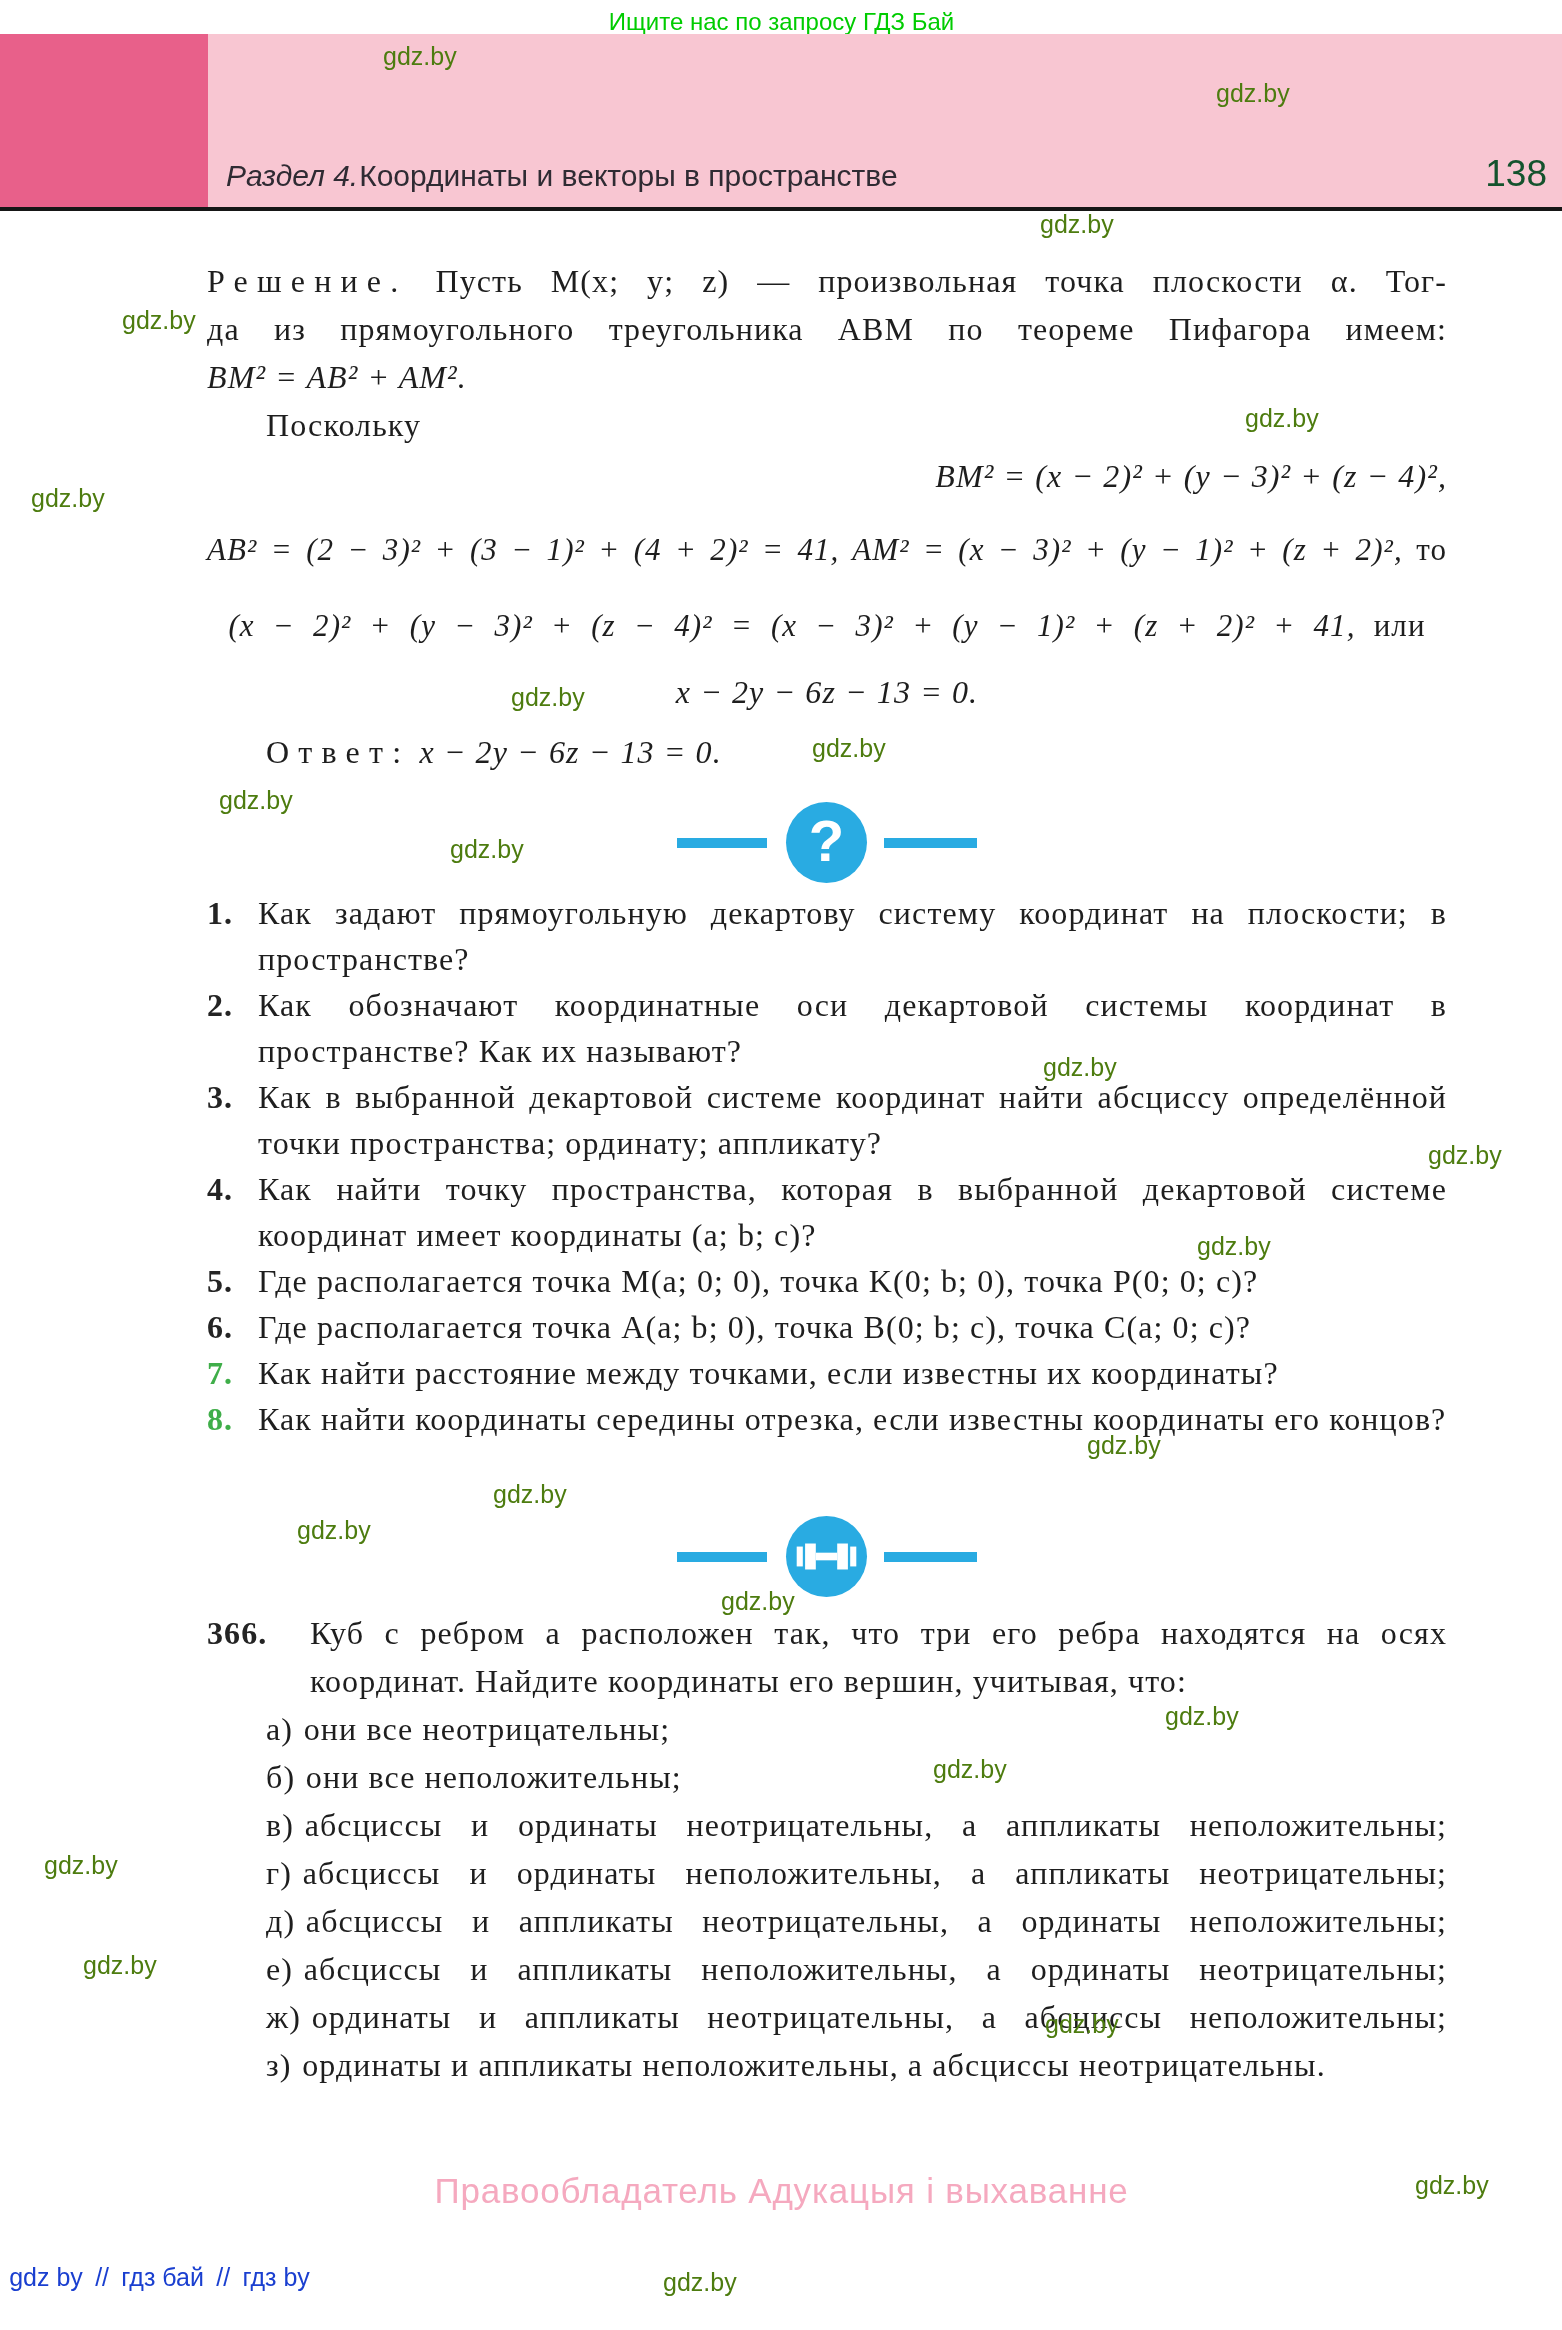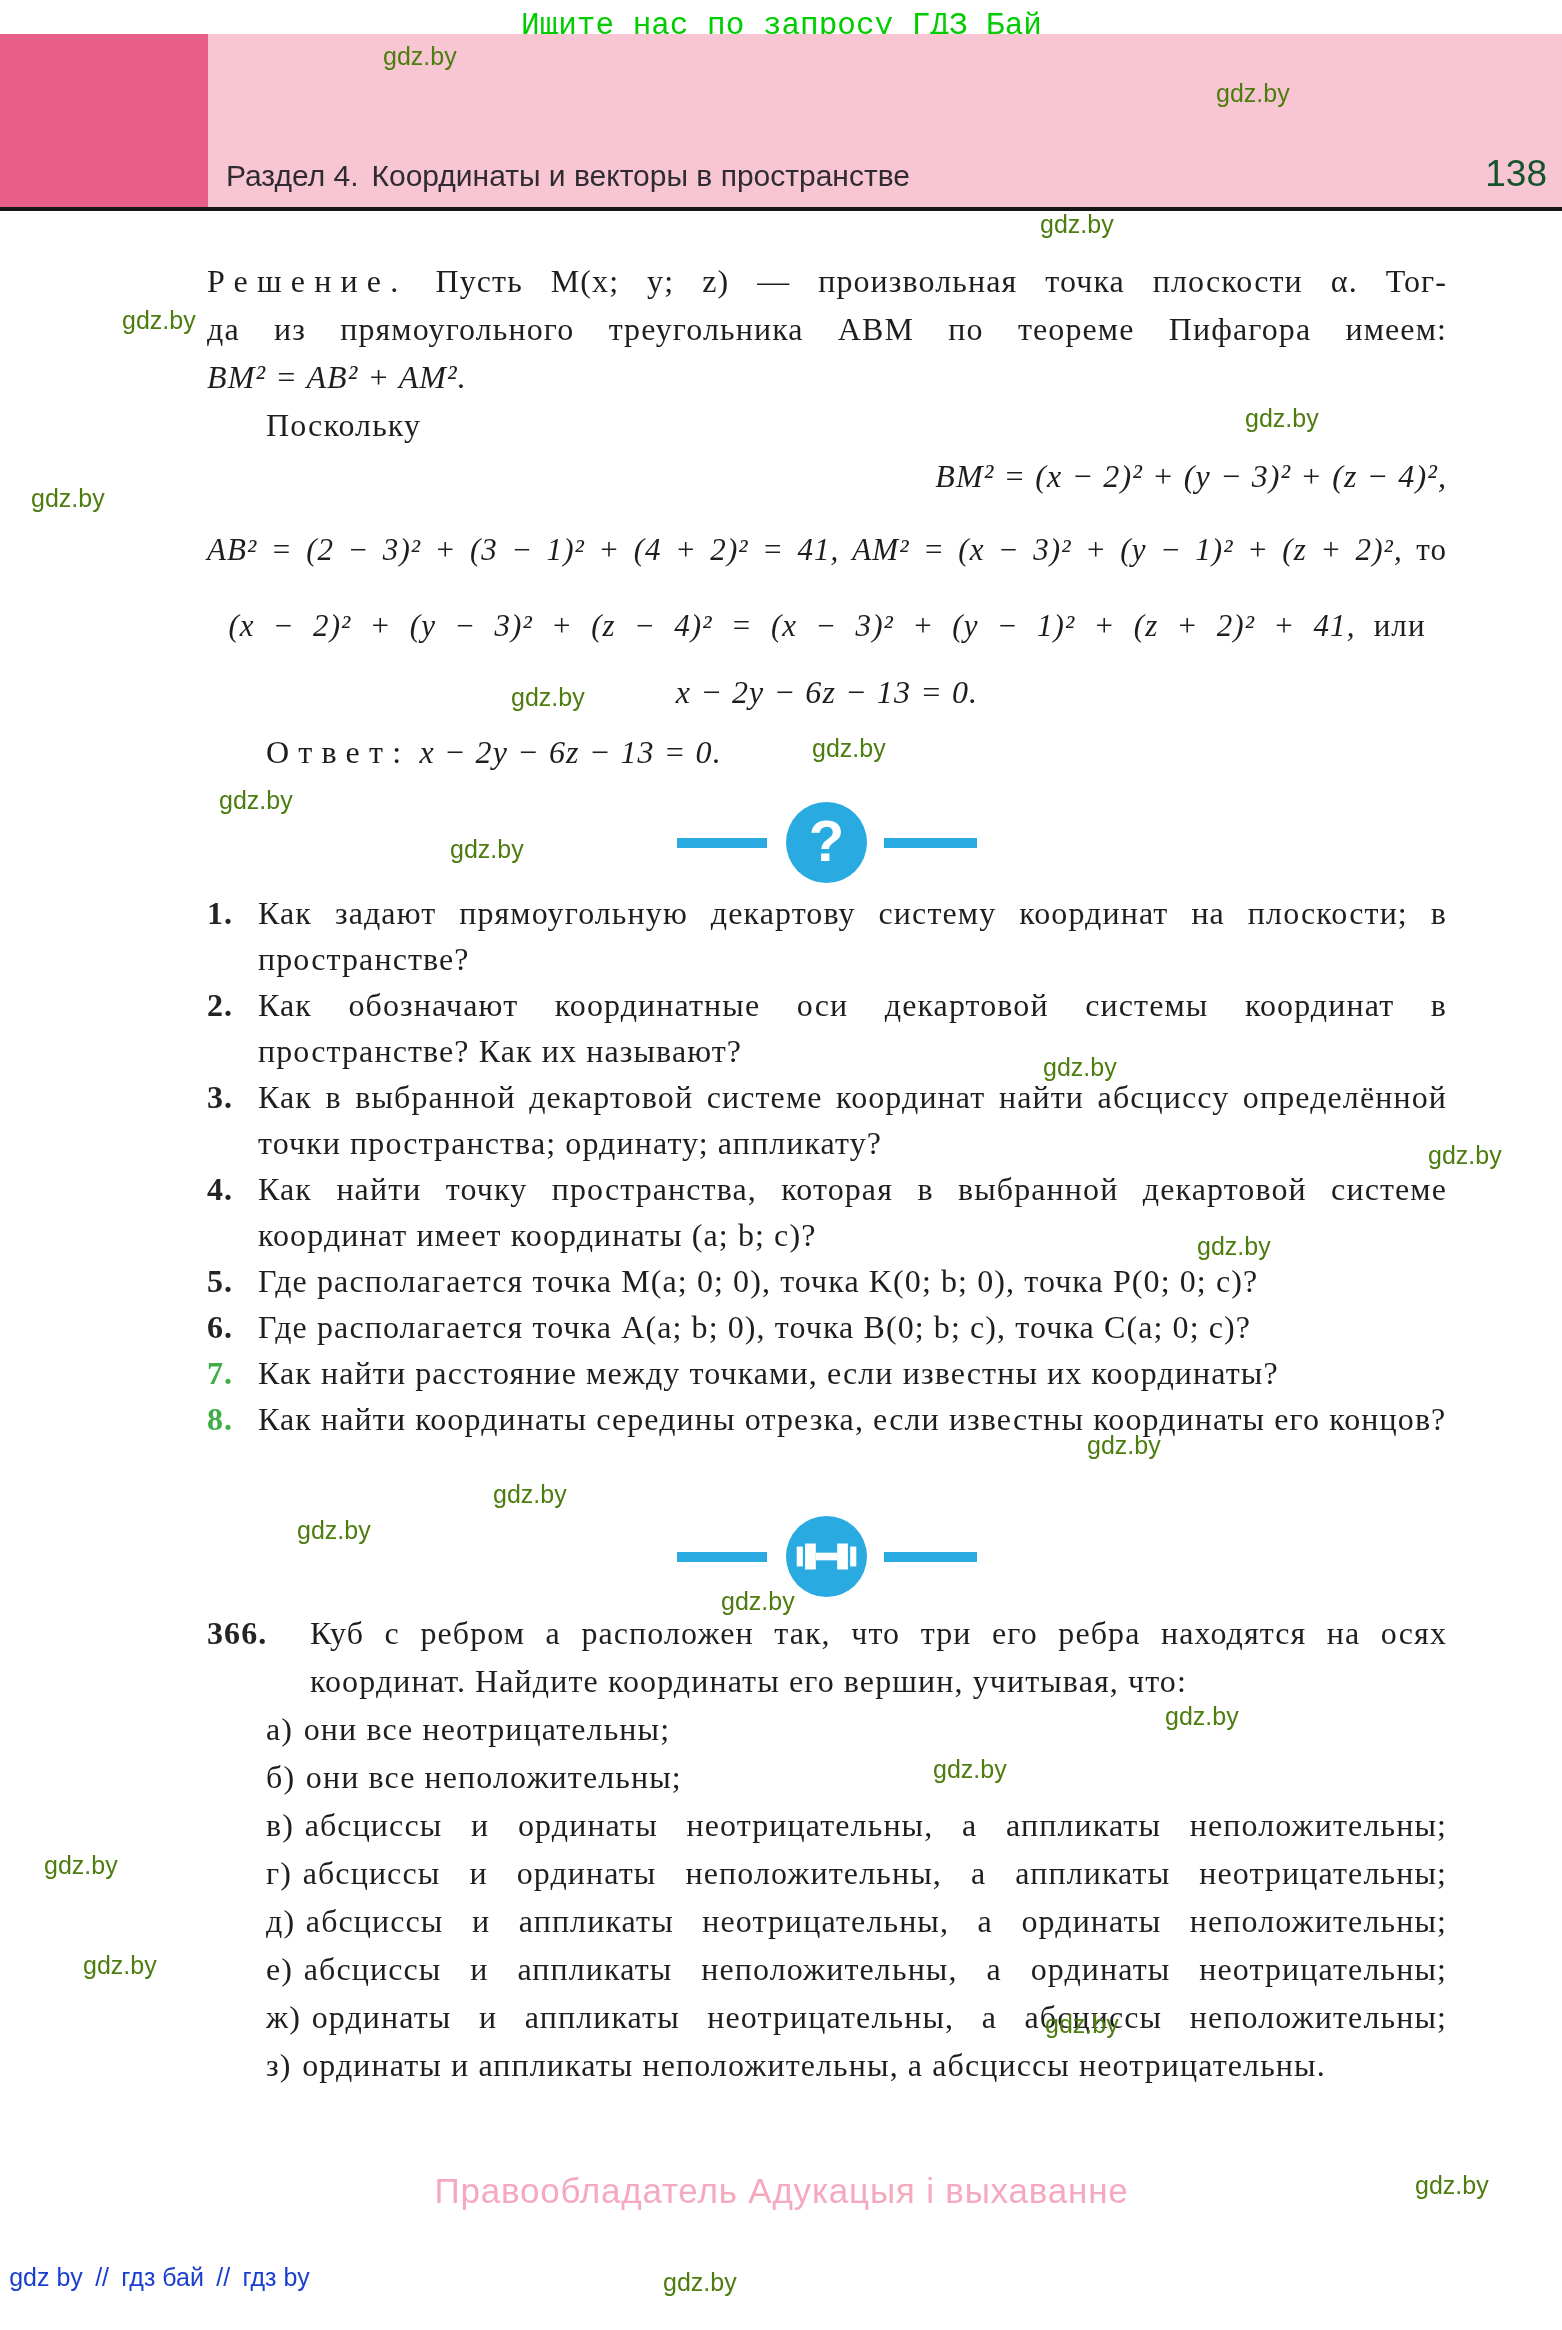--- a/index.html
+++ b/index.html
@@ -5,37 +5,37 @@
   html, body { margin: 0; padding: 0; }
   body {
     width: 1563px; height: 2330px; position: relative;
     background: #ffffff; overflow: hidden;
     font-family: "Liberation Serif", serif; color: #1e1e1e;
   }
 
   
   .banner {
     position: absolute; top: 7.7px; left: 0; width: 100%;
-    text-align: center; font-family: Liberation Mono, monospace;
-    font-size: 31px; color: #00cc00;
+    text-align: center; font-family: Liberation Sans, sans-serif;
+    font-size: 24px; color: #00cc00;
   }
 
   
   .header { position: absolute; top: 34px; left: 0; width: 100%; height: 173px; background: #f8c6d2; }
   .header-block { position: absolute; left: 0; top: 0; width: 208px; height: 100%; background: #e8608a; }
   .page-num {
     position: absolute; right: 16px; bottom: 12.2px;
     font-family: "Liberation Sans", sans-serif; font-size: 37px; color: #14532d;
   }
   .section-head {
     position: absolute; left: 226px; bottom: 13.8px;
     font-family: "Liberation Sans", sans-serif; font-size: 30px; color: #2f2b33;
     white-space: nowrap;
   }
-  .section-label { margin-right: 13px; }
+  .section-label { font-style: italic; margin-right: 1px; }
   .rule { position: absolute; top: 207px; left: 0; width: 100%; height: 3.8px; background: #161616; }
 
   
   .watermark {
     position: absolute; font-family: "Liberation Sans", sans-serif;
     font-size: 25px; color: #4d7c0f; white-space: nowrap; z-index: 5;
   }
 
   
   .solution {

